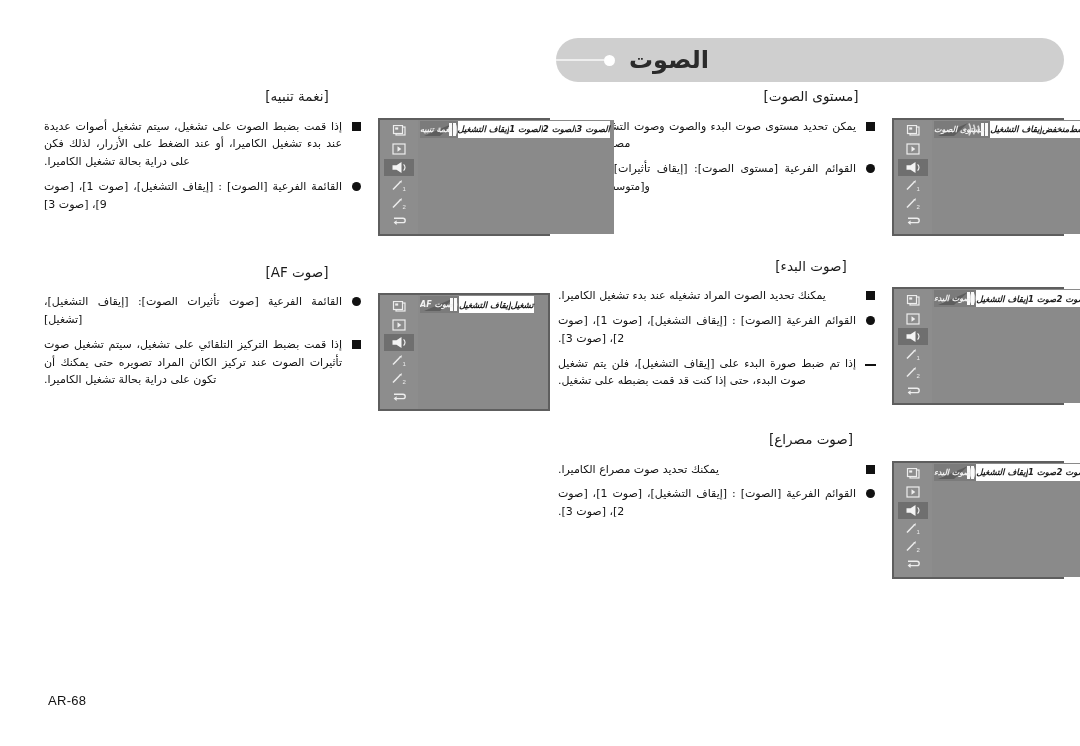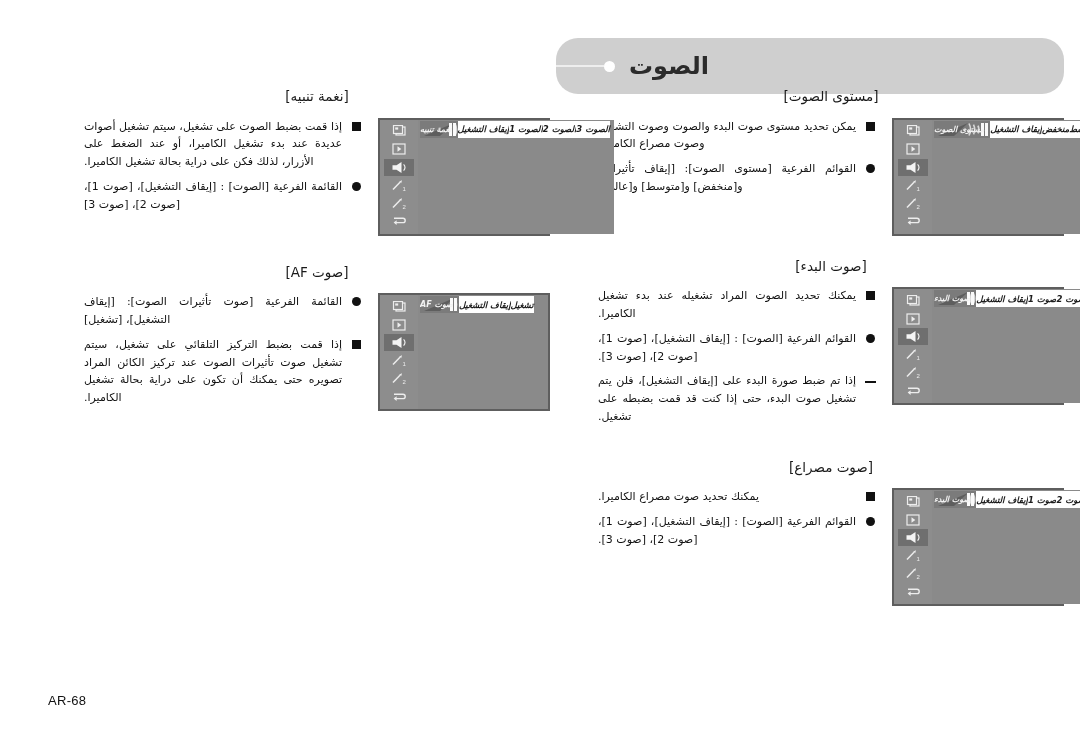--- a/index.html
+++ b/index.html
@@ -10,21 +10,21 @@
     font-family:"DejaVu Sans","Liberation Sans",sans-serif;
     color:#1a1a1a;
     position:relative;
     overflow:hidden;
   }
 
   
   .header-band{
     position:absolute;
     left:556px;top:38px;
-    width:508px;height:56px;
+    width:508px;height:44px;
     background:#cfcfcf;
     border-radius:22px;
     display:flex;
     align-items:center;
     justify-content:flex-start;
     flex-direction:row;
     box-sizing:border-box;
     padding-right:26px;
   }
   .header-title{
@@ -61,21 +61,21 @@
   }
   .col{
     position:absolute;
     top:0;
     width:506px;
   }
   .col-right{ right:16px; }
   .col-left{ left:44px; }
 
   
-  .section{ margin-bottom:4px;margin-left:40px; }
+  .section{ margin-bottom:4px; }
   .section-title{
     text-align:center;
     font-size:13.5px;
     font-weight:400;
     color:#1a1a1a;
     direction:rtl;
     margin:0 0 12px 0;
     line-height:1.3;
   }
 
@@ -565,21 +565,21 @@
           <div class="bullet-row">
             <span class="bullet-mark">
                 <i class="mark-square"></i>
               </span>
             <span class="bullet-text">إذا قمت بضبط الصوت على تشغيل، سيتم تشغيل أصوات عديدة عند بدء تشغيل الكاميرا، أو عند الضغط على الأزرار، لذلك فكن على دراية بحالة تشغيل الكاميرا.</span>
           </div>
           <div class="bullet-row">
             <span class="bullet-mark">
                 <i class="mark-disc"></i>
               </span>
-            <span class="bullet-text">القائمة الفرعية [الصوت] : [إيقاف التشغيل]، [صوت 1]، [صوت 2]، [صوت 3]</span>
+            <span class="bullet-text">القائمة الفرعية [الصوت] : [إيقاف التشغيل]، [صوت 1]، [صوت 9]، [صوت 3]</span>
           </div>
         </div>
       </div>
     </div>
 
     <div class="section" style="margin-top:28px;">
       <div class="section-title">[صوت AF]</div>
       <div class="section-body">
         <div class="screenshot-wrap">
           <div class="cam-menu" style="height:118px;">

